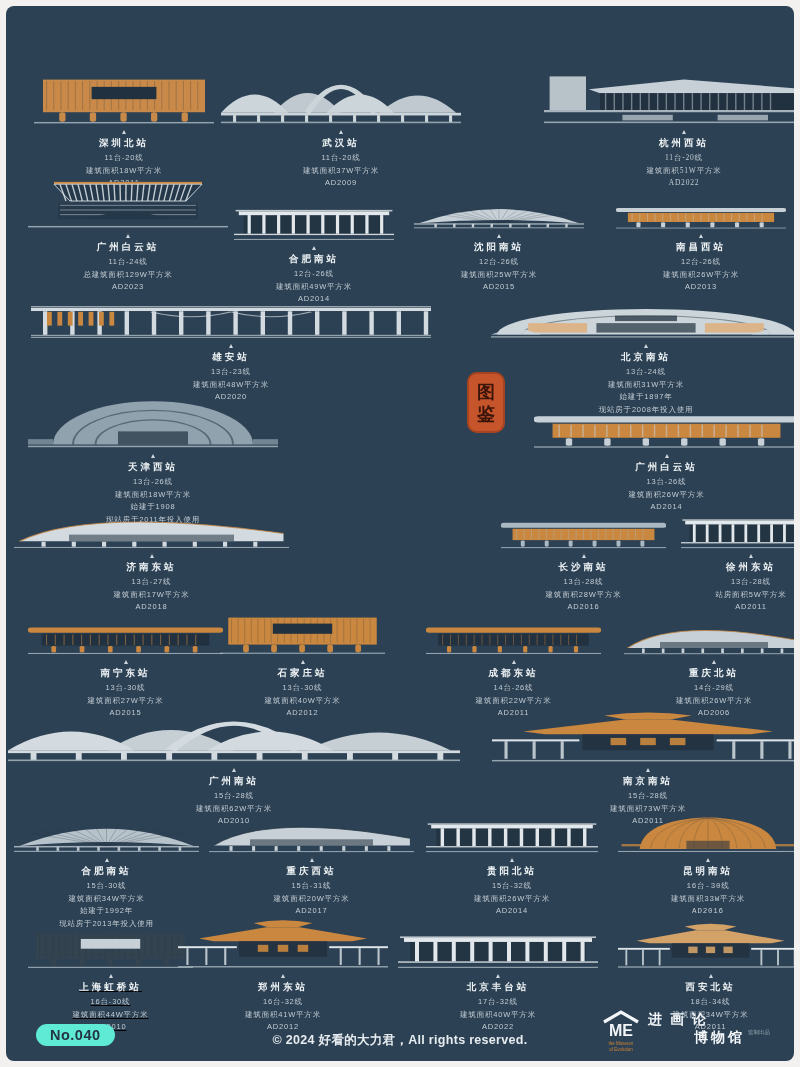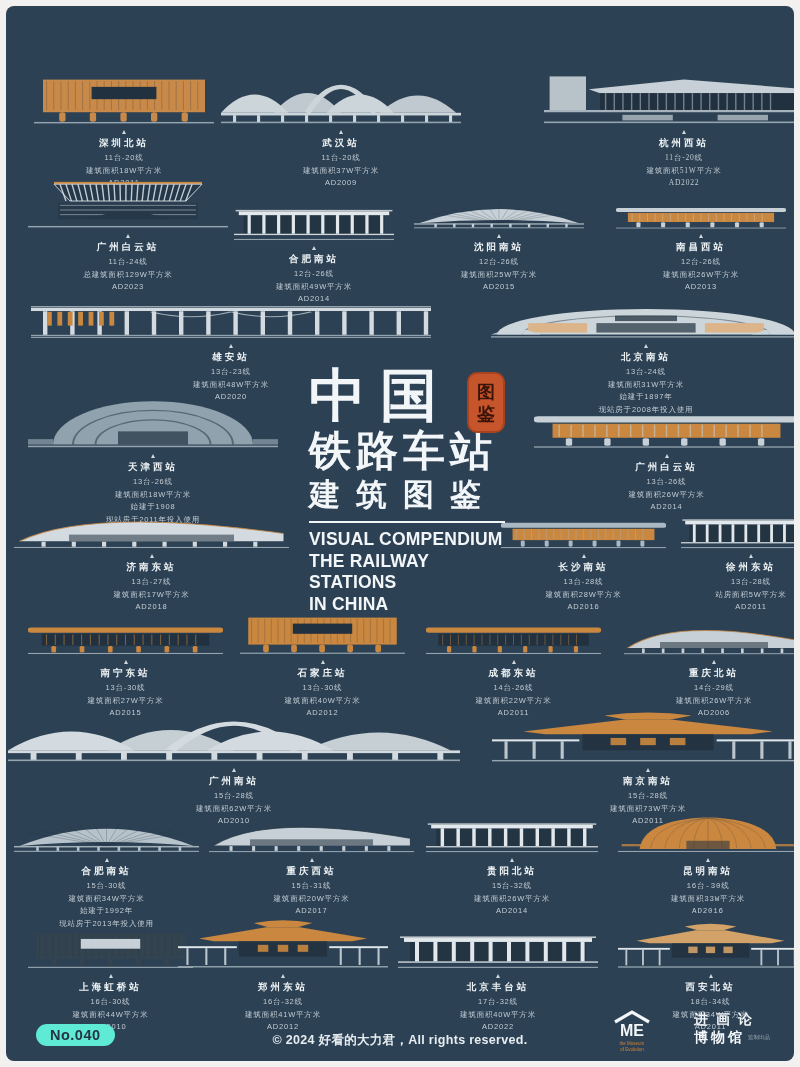--- a/index.html
+++ b/index.html
@@ -28,27 +28,27 @@
   .seal{position:absolute;left:461px;top:366px;width:38px;height:61px;background:#c7552c;
         border:2px solid #a8431f;border-radius:10px;box-sizing:border-box;
         display:flex;flex-direction:column;align-items:center;justify-content:center;}
   .seal span{font-size:18px;font-weight:bold;color:#3a1408;line-height:22px;}
 
   
   .badge{position:absolute;left:30px;top:1018px;background:#5eead4;color:#243445;
          font-weight:bold;font-size:14.5px;padding:3px 14px;border-radius:14px;letter-spacing:.5px;}
   .copyright{position:absolute;left:0;right:0;top:1026px;text-align:center;font-size:12.5px;
              font-weight:bold;color:#e6ecef;letter-spacing:.3px;}
-  .logo{position:absolute;right:24px;top:1004px;display:flex;align-items:flex-start;gap:35px;}
+  .logo{position:absolute;right:24px;top:1004px;display:flex;align-items:flex-start;}
   .logo-me{display:flex;flex-direction:column;align-items:center;margin-right:7px;}
   .logo-me svg{display:block;}
   .logo-sub{font-size:4.5px;color:#d08435;line-height:5.5px;text-align:center;margin-top:1px;}
   .logo-cn{display:flex;flex-direction:column;}
   .logo-cn1{font-size:14px;font-weight:bold;color:#f2f6f8;letter-spacing:8px;line-height:18px;white-space:nowrap;}
-  .logo-cn2row{display:flex;align-items:center;}
+  .logo-cn2row{display:flex;align-items:flex-start;margin-left:46px;}
   .logo-cn2{font-size:14px;font-weight:bold;color:#f2f6f8;letter-spacing:3px;line-height:18px;white-space:nowrap;}
   .logo-tag{font-size:5.5px;color:#9fb0ba;margin-left:3px;line-height:9px;white-space:nowrap;}
 </style>
 </head>
 <body>
 
 <div class="poster">
 
   <div id="stations">
       <div class="station" style="left: 28px; top: 62px; width: 180px;">
@@ -563,21 +563,21 @@
           </svg>
         </div>
     <div class="marker"></div>
     <div class="s-name">南宁东站</div>
     <div class="s-info">
           <div>13台-30线</div>
           <div>建筑面积27W平方米</div>
           <div>AD2015</div>
         </div>
   </div>
-      <div class="station" style="left: 234px; top: 602px; width: 165px;">
+      <div class="station" style="left: 214px; top: 602px; width: 165px;">
     <div class="art" style="height: 48px;">
           <svg viewBox="0 0 100 40" preserveAspectRatio="none">
             <rect x="5" y="8" width="90" height="22.5" fill="#c9873f"></rect>
             <line x1="7" y1="9" x2="7" y2="29" stroke="#20303e" stroke-width=".5" opacity=".3"></line>
             <line x1="11" y1="9" x2="11" y2="29" stroke="#20303e" stroke-width=".5" opacity=".3"></line>
             <line x1="15" y1="9" x2="15" y2="29" stroke="#20303e" stroke-width=".5" opacity=".3"></line>
             <line x1="19" y1="9" x2="19" y2="29" stroke="#20303e" stroke-width=".5" opacity=".3"></line>
             <line x1="23" y1="9" x2="23" y2="29" stroke="#20303e" stroke-width=".5" opacity=".3"></line>
             <line x1="27" y1="9" x2="27" y2="29" stroke="#20303e" stroke-width=".5" opacity=".3"></line>
             <line x1="31" y1="9" x2="31" y2="29" stroke="#20303e" stroke-width=".5" opacity=".3"></line>
@@ -847,21 +847,21 @@
           </svg>
         </div>
     <div class="marker"></div>
     <div class="s-name">昆明南站</div>
     <div class="s-info">
           <div>16台-30线</div>
           <div>建筑面积33W平方米</div>
           <div>AD2016</div>
         </div>
   </div>
-      <div class="station" style="left: 22px; top: 918px; width: 165px;">
+      <div class="station" style="left: 22px; top: 918px; width: 165px; text-decoration: underline;">
     <div class="art" style="height: 46px;">
           <svg viewBox="0 0 100 40" preserveAspectRatio="none">
             <rect x="5" y="8" width="90" height="22.5" fill="#33434f"></rect>
             <line x1="7" y1="9" x2="7" y2="29" stroke="#20303e" stroke-width=".5" opacity=".3"></line>
             <line x1="11" y1="9" x2="11" y2="29" stroke="#20303e" stroke-width=".5" opacity=".3"></line>
             <line x1="15" y1="9" x2="15" y2="29" stroke="#20303e" stroke-width=".5" opacity=".3"></line>
             <line x1="19" y1="9" x2="19" y2="29" stroke="#20303e" stroke-width=".5" opacity=".3"></line>
             <line x1="23" y1="9" x2="23" y2="29" stroke="#20303e" stroke-width=".5" opacity=".3"></line>
             <line x1="27" y1="9" x2="27" y2="29" stroke="#20303e" stroke-width=".5" opacity=".3"></line>
             <line x1="31" y1="9" x2="31" y2="29" stroke="#20303e" stroke-width=".5" opacity=".3"></line>
@@ -976,29 +976,20 @@
     <div class="marker"></div>
     <div class="s-name">西安北站</div>
     <div class="s-info">
           <div>18台-34线</div>
           <div>建筑面积34W平方米</div>
           <div>AD2011</div>
         </div>
   </div>
     </div>
 
-  <div class="title">
-    <div class="t-cn1">中国</div>
-    <div class="t-cn2">铁路车站</div>
-    <div class="t-cn3">建筑图鉴</div>
-    <div class="t-rule"></div>
-    <div class="t-en">VISUAL COMPENDIUM</div>
-    <div class="t-en">THE RAILWAY STATIONS</div>
-    <div class="t-en">IN CHINA</div>
-  </div>
   <div class="seal">
     <span>图</span>
     <span>鉴</span>
   </div>
 
   <div class="badge">No.040</div>
   <div class="copyright">© 2024 好看的大力君，All rights reserved.</div>
   <div class="logo">
     <div class="logo-me">
       <svg width="40" height="30" viewBox="0 0 40 30">

